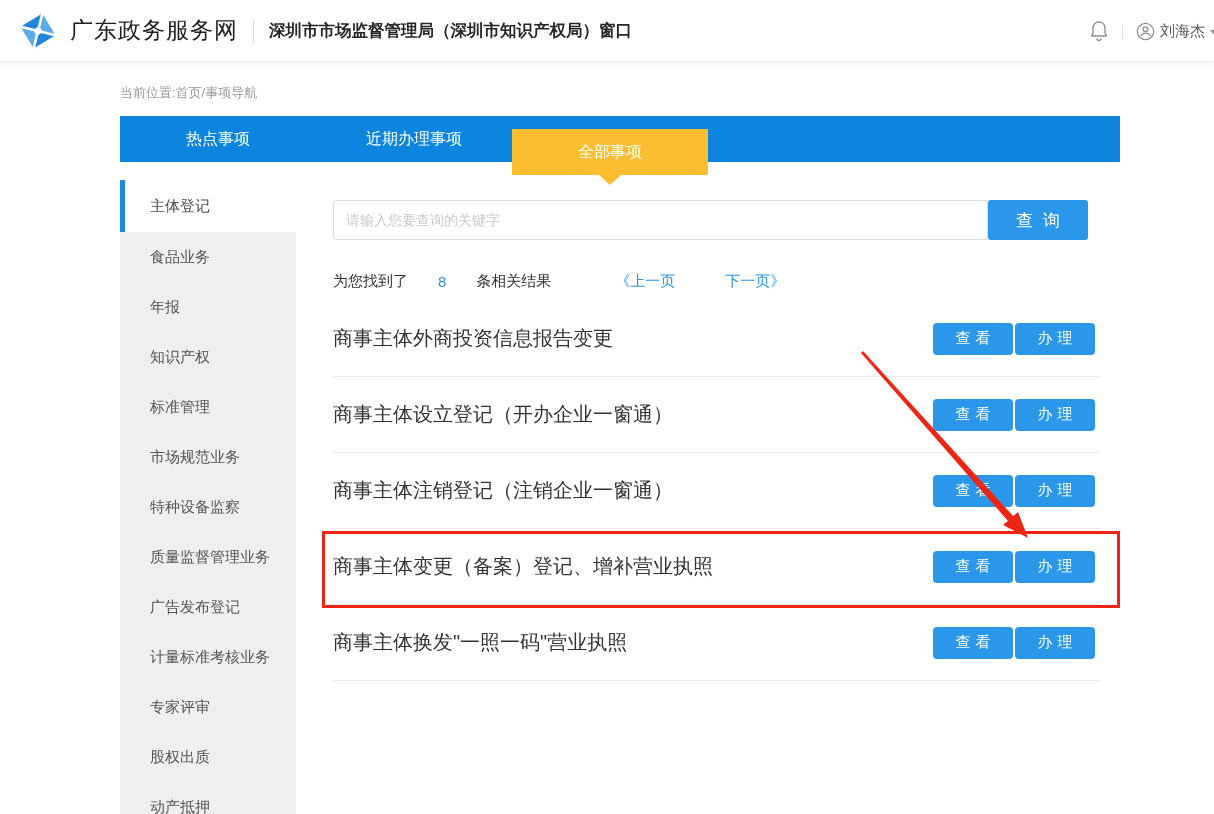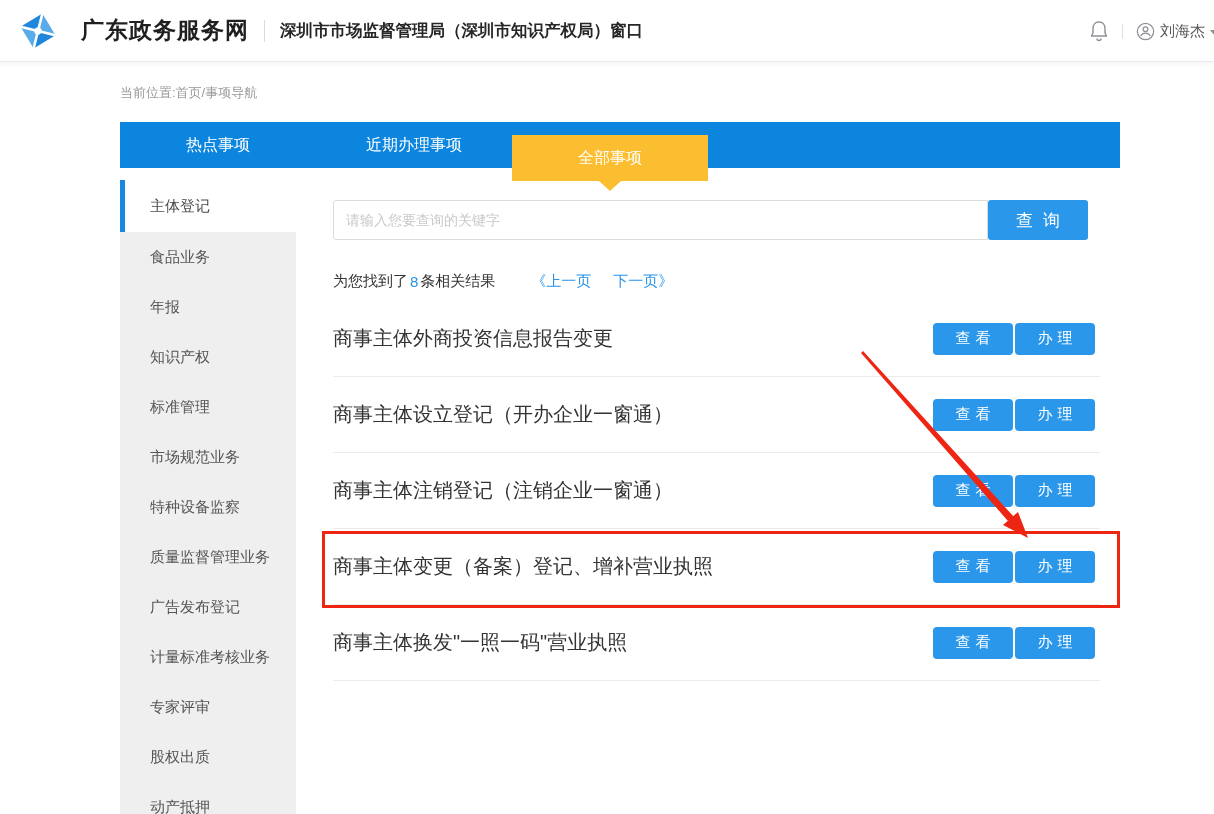--- a/index.html
+++ b/index.html
@@ -5,37 +5,37 @@
   * { margin:0; padding:0; box-sizing:border-box; }
   html,body { width:1214px; height:814px; }
   body { font-family:"Liberation Sans","DejaVu Sans",sans-serif; background:#fff; overflow:hidden; }
   .page { position:relative; width:1214px; height:814px; background:#fff; overflow:hidden; }
 
   
   .header { position:absolute; left:0; top:0; width:1214px; height:62px; background:#fff;
             border-bottom:1px solid #e9e9ee; box-shadow:0 2px 5px rgba(60,60,90,.06);
             display:flex; align-items:center; padding-left:18px; z-index:10; }
   .logo-icon { width:40px; height:40px; flex:0 0 auto; }
-  .brand { font-size:23px; font-weight:bold; color:#1f1f1f; margin-left:23px; letter-spacing:1px; white-space:nowrap; }
+  .brand { font-size:23px; font-weight:normal; color:#1f1f1f; margin-left:12px; letter-spacing:1px; white-space:nowrap; }
   .hdr-vdiv { width:1px; height:22px; background:#dcdcdc; margin:0 15px; }
   .window-title { font-size:16.5px; font-weight:bold; color:#262626; white-space:nowrap; }
   .header-right { position:absolute; right:-6px; top:0; height:62px; display:flex; align-items:center; }
   .bell { width:20px; height:22px; cursor:pointer; }
   .hr-vdiv { width:1px; height:15px; background:#dfdfdf; margin:0 13px; }
   .user-chip { display:flex; align-items:center; cursor:pointer; }
   .person-icon { width:19px; height:19px; }
   .user-name { font-size:15px; color:#595959; margin-left:5px; white-space:nowrap; }
   .chev { width:0; height:0; border-left:5px solid transparent; border-right:5px solid transparent;
           border-top:6px solid #8f8f8f; margin-left:5px; margin-top:4px; }
 
   
   .breadcrumb { position:absolute; left:120px; top:84px; font-size:13px; color:#999; }
 
   
-  .tabbar { position:absolute; left:120px; top:122px; width:1000px; height:46px; background:#0c85df;
+  .tabbar { position:absolute; left:120px; top:116px; width:1000px; height:46px; background:#0c85df;
             display:flex; z-index:3; }
   .tab { width:196px; height:46px; line-height:46px; text-align:center; color:#fff; font-size:16px; cursor:pointer; }
   .tab.active { background:#fbbe30; position:relative;margin-top:13px; }
   .tab.active::after { content:""; position:absolute; left:50%; top:46px; margin-left:-11px;
             border-left:11px solid transparent; border-right:11px solid transparent; border-top:10px solid #fbbe30; }
 
   
   .sidebar { position:absolute; left:120px; top:180px; width:176px; height:634px; overflow:hidden; }
   .side-item { height:50px; line-height:50px; font-size:15px; color:#555; background:#efefef;
                padding-left:30px; cursor:pointer; white-space:nowrap; }
@@ -43,21 +43,21 @@
                padding-left:25px; color:#4a4a4a; }
 
   
   .main { position:absolute; left:333px; top:200px; width:787px; }
   .search-row { display:flex; height:40px; }
   .search-input { width:655px; height:40px; border:1px solid #dcdcdc; border-radius:3px 0 0 3px;
                   padding:0 12px; font-size:14px; color:#333; outline:none; }
   .search-input::placeholder { color:#c9c9c9; }
   .search-btn { width:100px; height:40px; background:#2b97ea; color:#fff; border:none; border-radius:3px;
                 font-size:17px; font-weight:normal; letter-spacing:10px; padding-left:10px; cursor:pointer; }
-  .results-line { margin-top:32px; font-size:15px; color:#333; display:flex; align-items:center; }
+  .results-line { margin-top:32px; font-size:15px; color:#333; display:flex; align-items:center;gap:28px; }
   .res-count { color:#2693e9; margin:0 2px; }
   .pg-link { color:#2693e9; text-decoration:none; cursor:pointer; }
   .pg-prev { margin-left:36px; }
   .pg-next { margin-left:22px; }
 
   .rows { margin-top:10px; width:767px; }
   .row { height:76px; display:flex; align-items:center; border-bottom:1px solid #ebebeb; }
   .row-title { font-size:20px; color:#333; white-space:nowrap; }
   .row-btns { margin-left:auto; display:flex; gap:2px; padding-right:5px; }
   .row-btn { width:80px; height:32px; background:#2b97ea; color:#fff; border:none; border-radius:4px;

